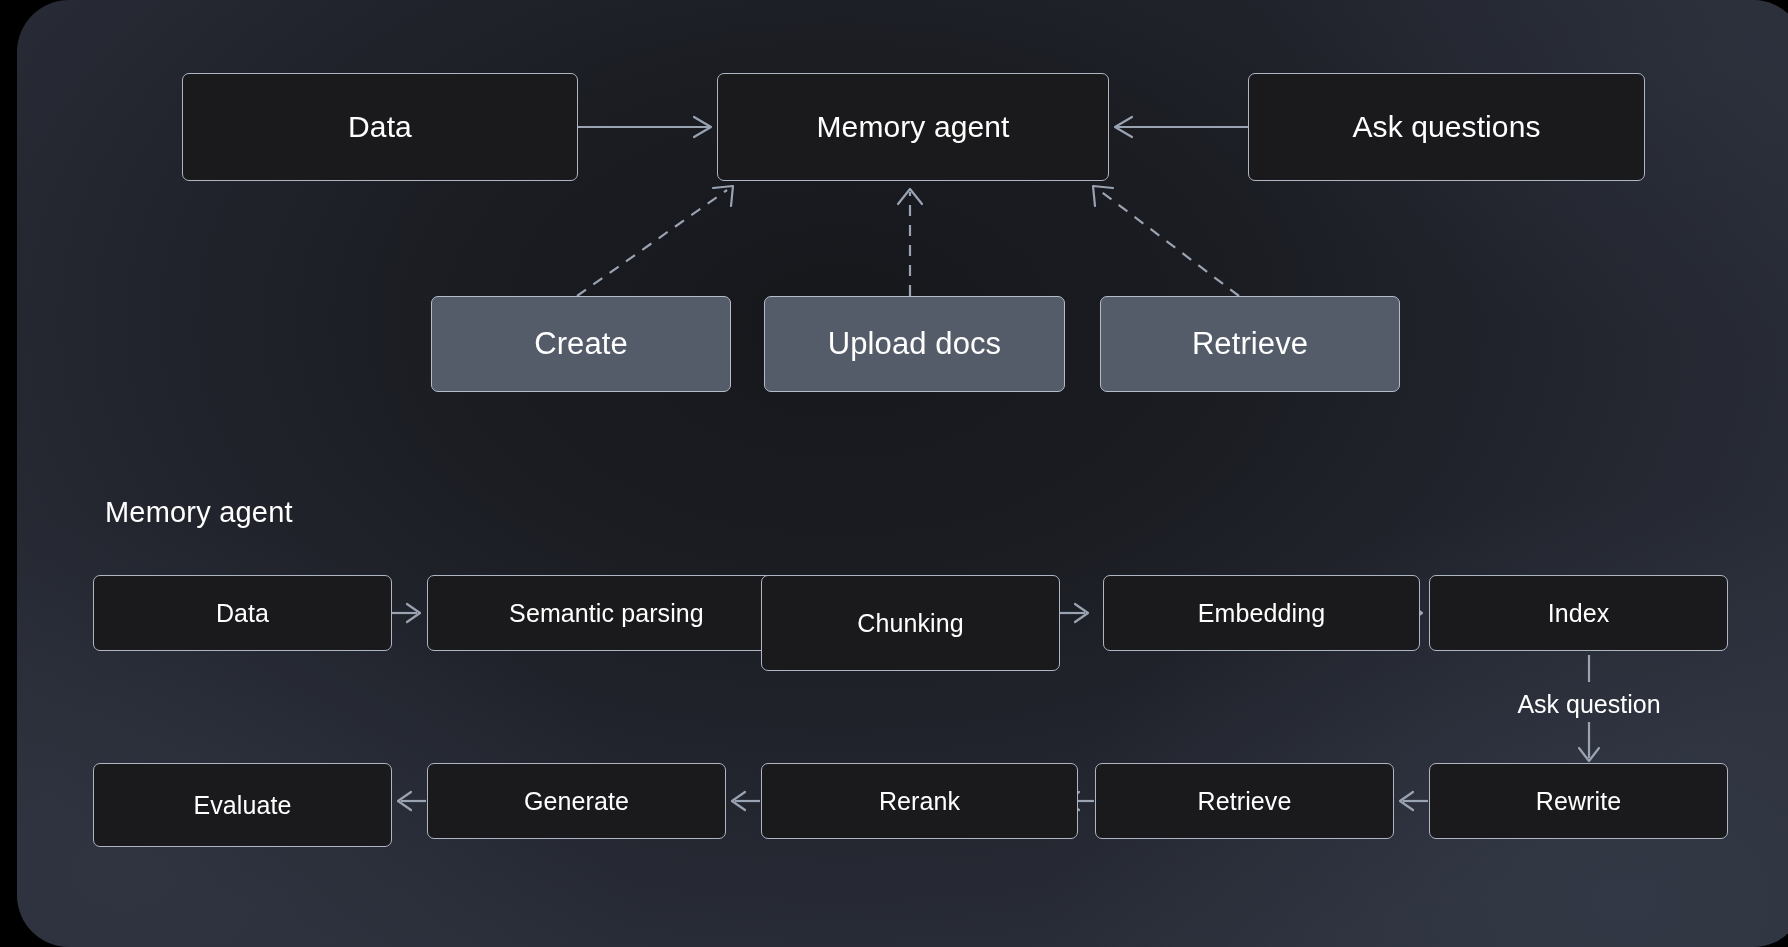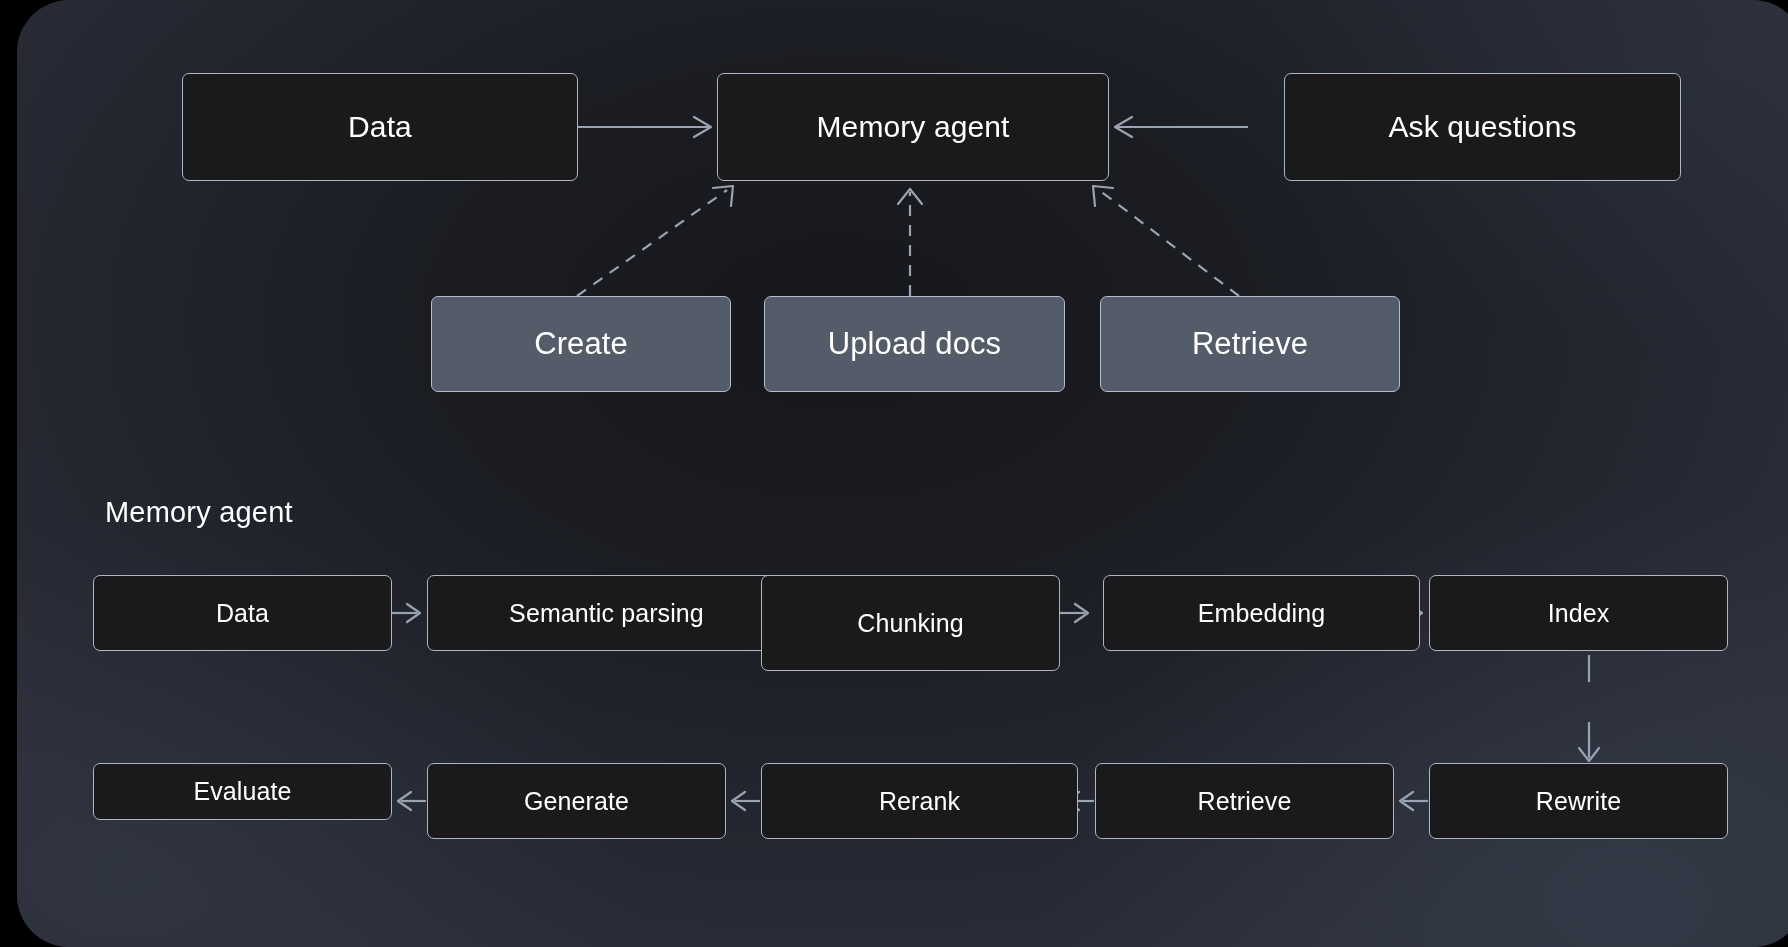--- a/index.html
+++ b/index.html
@@ -177,42 +177,43 @@
     <g>
       <line class="conn" x1="409" y1="801" x2="384" y2="801"></line>
       <polyline class="arrowhead" points="394,792 381,801 394,810"></polyline>
     </g>
   </svg>
 
   <div class="node dark tier1" style="left:165px; top:73px; width:396px; height:108px;">Data</div>
 
   <div class="node dark tier1" style="left:700px; top:73px; width:392px; height:108px;">Memory agent</div>
 
-  <div class="node dark tier1" style="left:1231px; top:73px; width:397px; height:108px;margin-left:36px;">Ask questions</div>
+  <div class="node dark tier1" style="left:1231px; top:73px; width:397px; height:108px;">Ask questions</div>
 
   <div class="node light tier2" style="left:414px; top:296px; width:300px; height:96px;">Create</div>
 
   <div class="node light tier2" style="left:747px; top:296px; width:301px; height:96px;">Upload docs</div>
 
   <div class="node light tier2" style="left:1083px; top:296px; width:300px; height:96px;">Retrieve</div>
 
   <div class="free-label" id="section-title" style="left:88px; top:496px;">Memory agent</div>
 
   <div class="node dark pipe" style="left:76px; top:575px; width:299px; height:76px;">Data</div>
 
   <div class="node dark pipe" style="left:410px; top:575px; width:359px; height:76px;">Semantic parsing</div>
 
   <div class="node dark pipe" style="left:744px; top:575px; width:299px; height:96px;">Chunking</div>
 
   <div class="node dark pipe" style="left:1078px; top:575px; width:317px; height:76px;margin-left:8px;">Embedding</div>
 
   <div class="node dark pipe" style="left:1412px; top:575px; width:299px; height:76px;">Index</div>
 
-
-  <div class="node dark pipe" style="left:76px; top:763px; width:299px; height:57px;">Evaluate</div>
+  <div class="free-label" id="ask-question-label" style="left:1452px; top:690px; width:240px;">Ask question</div>
+
+  <div class="node dark pipe" style="left:76px; top:763px; width:299px; height:84px;">Evaluate</div>
 
   <div class="node dark pipe" style="left:410px; top:763px; width:299px; height:76px;">Generate</div>
 
   <div class="node dark pipe" style="left:744px; top:763px; width:317px; height:76px;">Rerank</div>
 
   <div class="node dark pipe" style="left:1078px; top:763px; width:299px; height:76px;">Retrieve</div>
 
   <div class="node dark pipe" style="left:1412px; top:763px; width:299px; height:76px;">Rewrite</div>
 
 </div>

